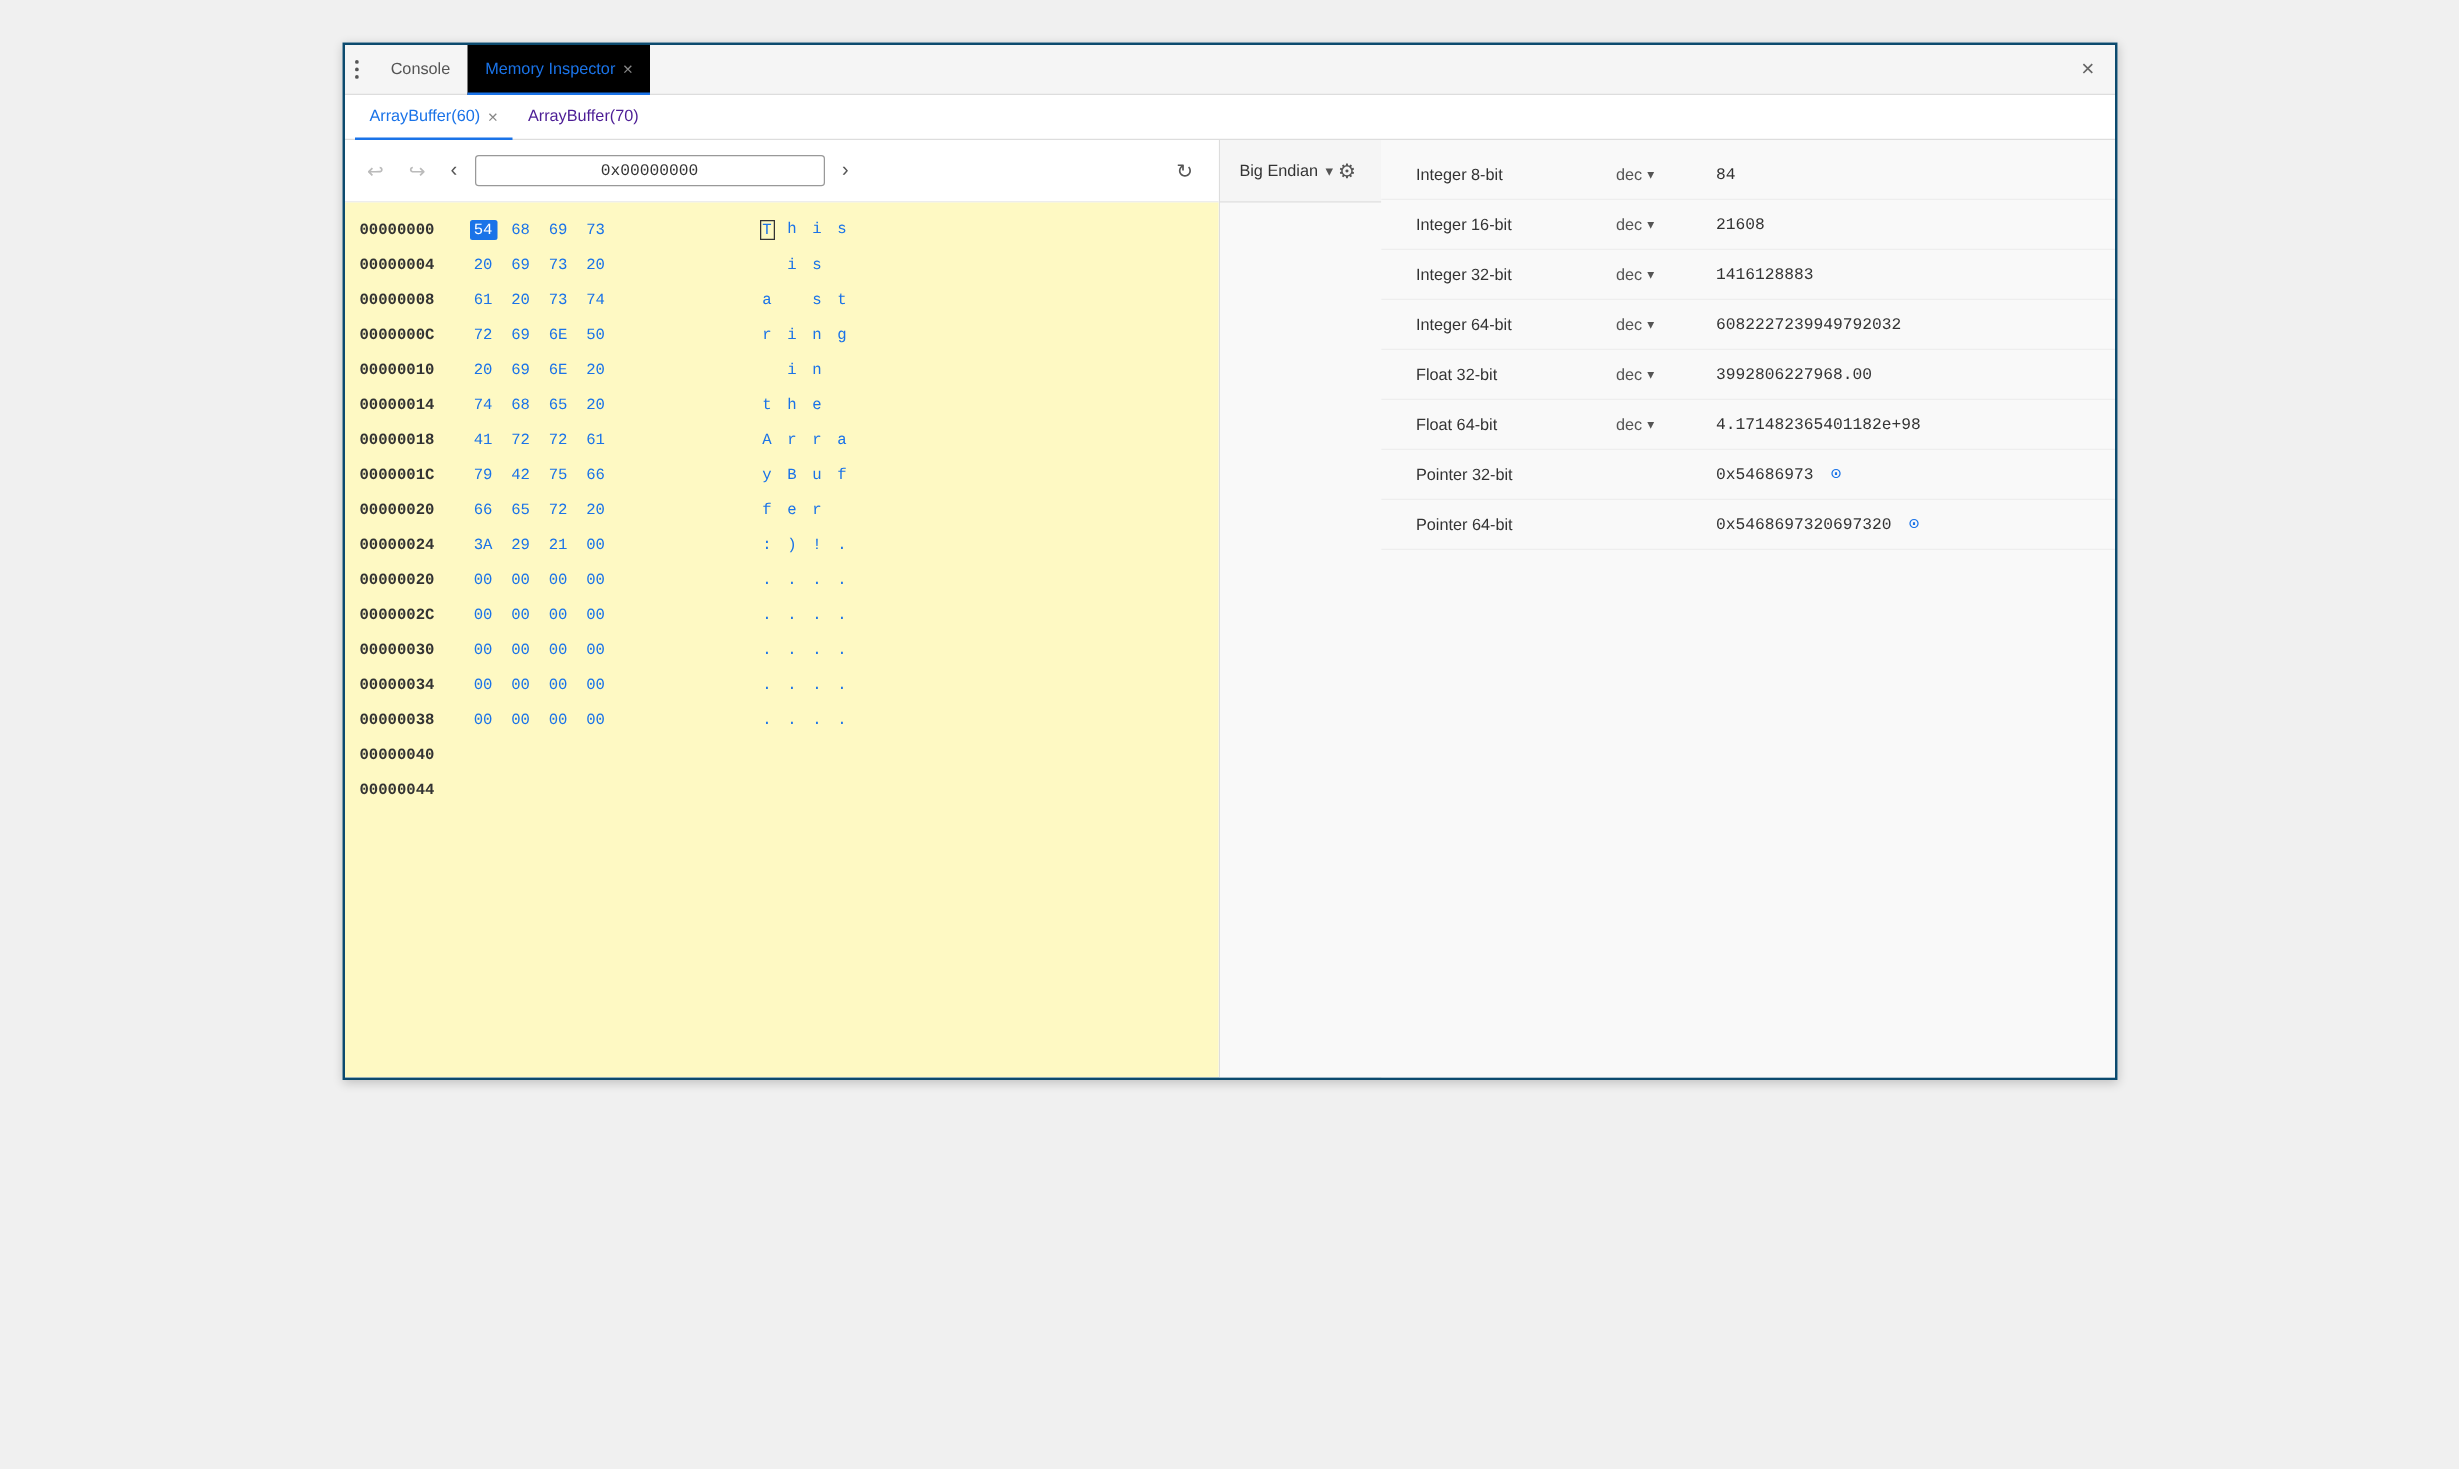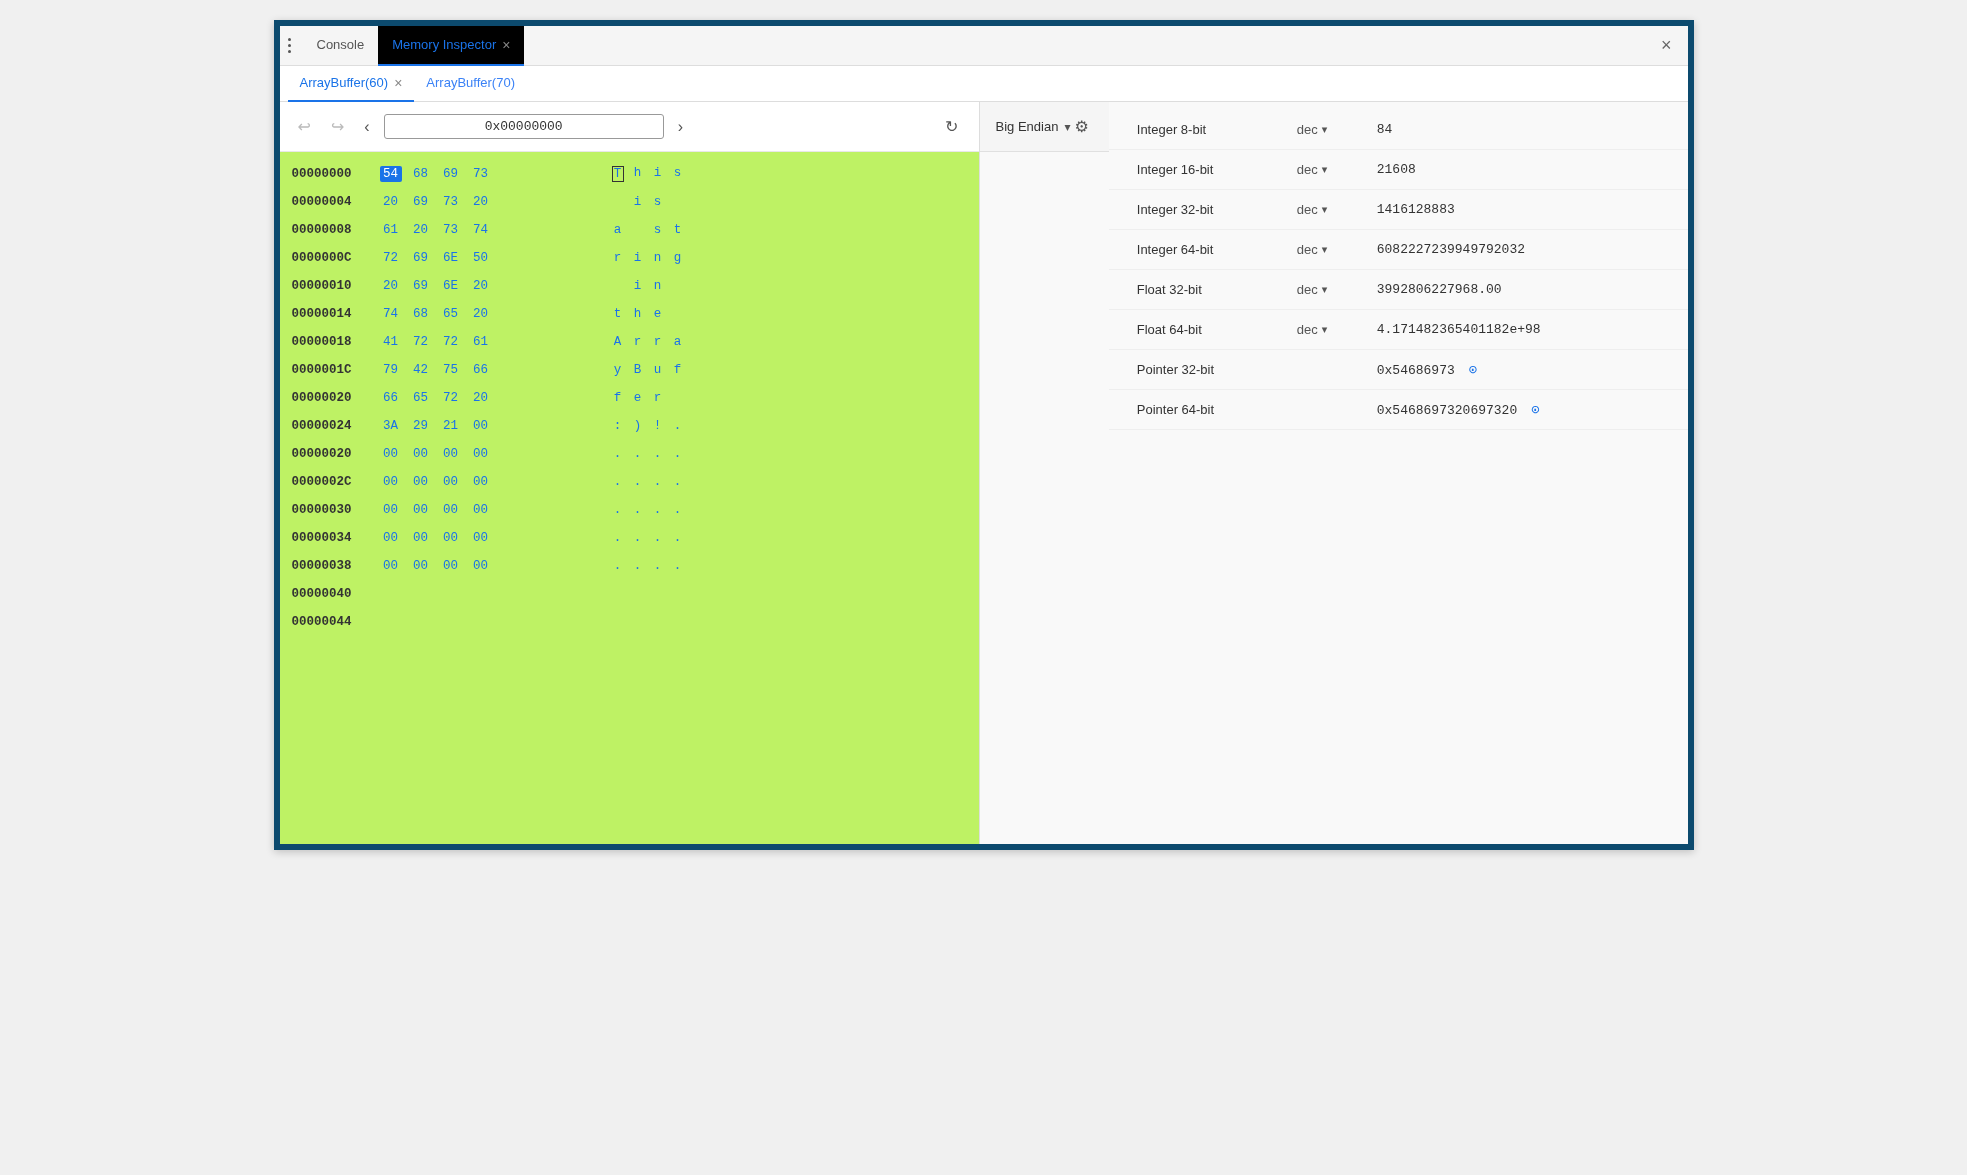--- a/index.html
+++ b/index.html
@@ -8,24 +8,24 @@
       font-size: 13px;
       background: #f0f0f0;
       width: 1967px;
       height: 1175px;
       overflow: hidden;
     }
     .devtools-window {
       width: 1420px;
       height: 830px;
       background: #ffffff;
-      border: 6px solid #0c4a6e;
+      border: 2px solid #0c4a6e;
       display: flex;
       flex-direction: column;
-      margin: 20px auto;
+      margin: 34px auto;
       box-shadow: 0 2px 8px rgba(0,0,0,0.2);
     }
     
     .top-bar {
       display: flex;
       align-items: center;
       background: #f5f5f5;
       border-bottom: 1px solid #ddd;
       height: 40px;
       padding: 0 8px;
@@ -87,21 +87,21 @@
       border-bottom: 1px solid #ddd;
       height: 36px;
       padding: 0 8px;
       flex-shrink: 0;
     }
     .sub-tab {
       padding: 0 12px;
       height: 36px;
       line-height: 36px;
       cursor: pointer;
-      color: #3b82f6;
+      color: #4c1d95;
       border-bottom: 2px solid transparent;
       display: flex;
       align-items: center;
       gap: 6px;
       font-size: 13px;
     }
     .sub-tab.active {
       color: #1a73e8;
       border-bottom: 2px solid #1a73e8;
     }
@@ -159,21 +159,21 @@
       color: #555;
       padding: 4px 8px;
       margin-left: auto;
       border-radius: 3px;
     }
     
     .memory-view {
       flex: 1;
       overflow-y: auto;
       padding: 8px 0;
-      background: #bef264;
+      background: #fef9c3;
     }
     .memory-row {
       display: flex;
       align-items: center;
       height: 28px;
       padding: 0 12px;
     }
     .addr {
       width: 88px;
       font-family: 'Courier New', monospace;

